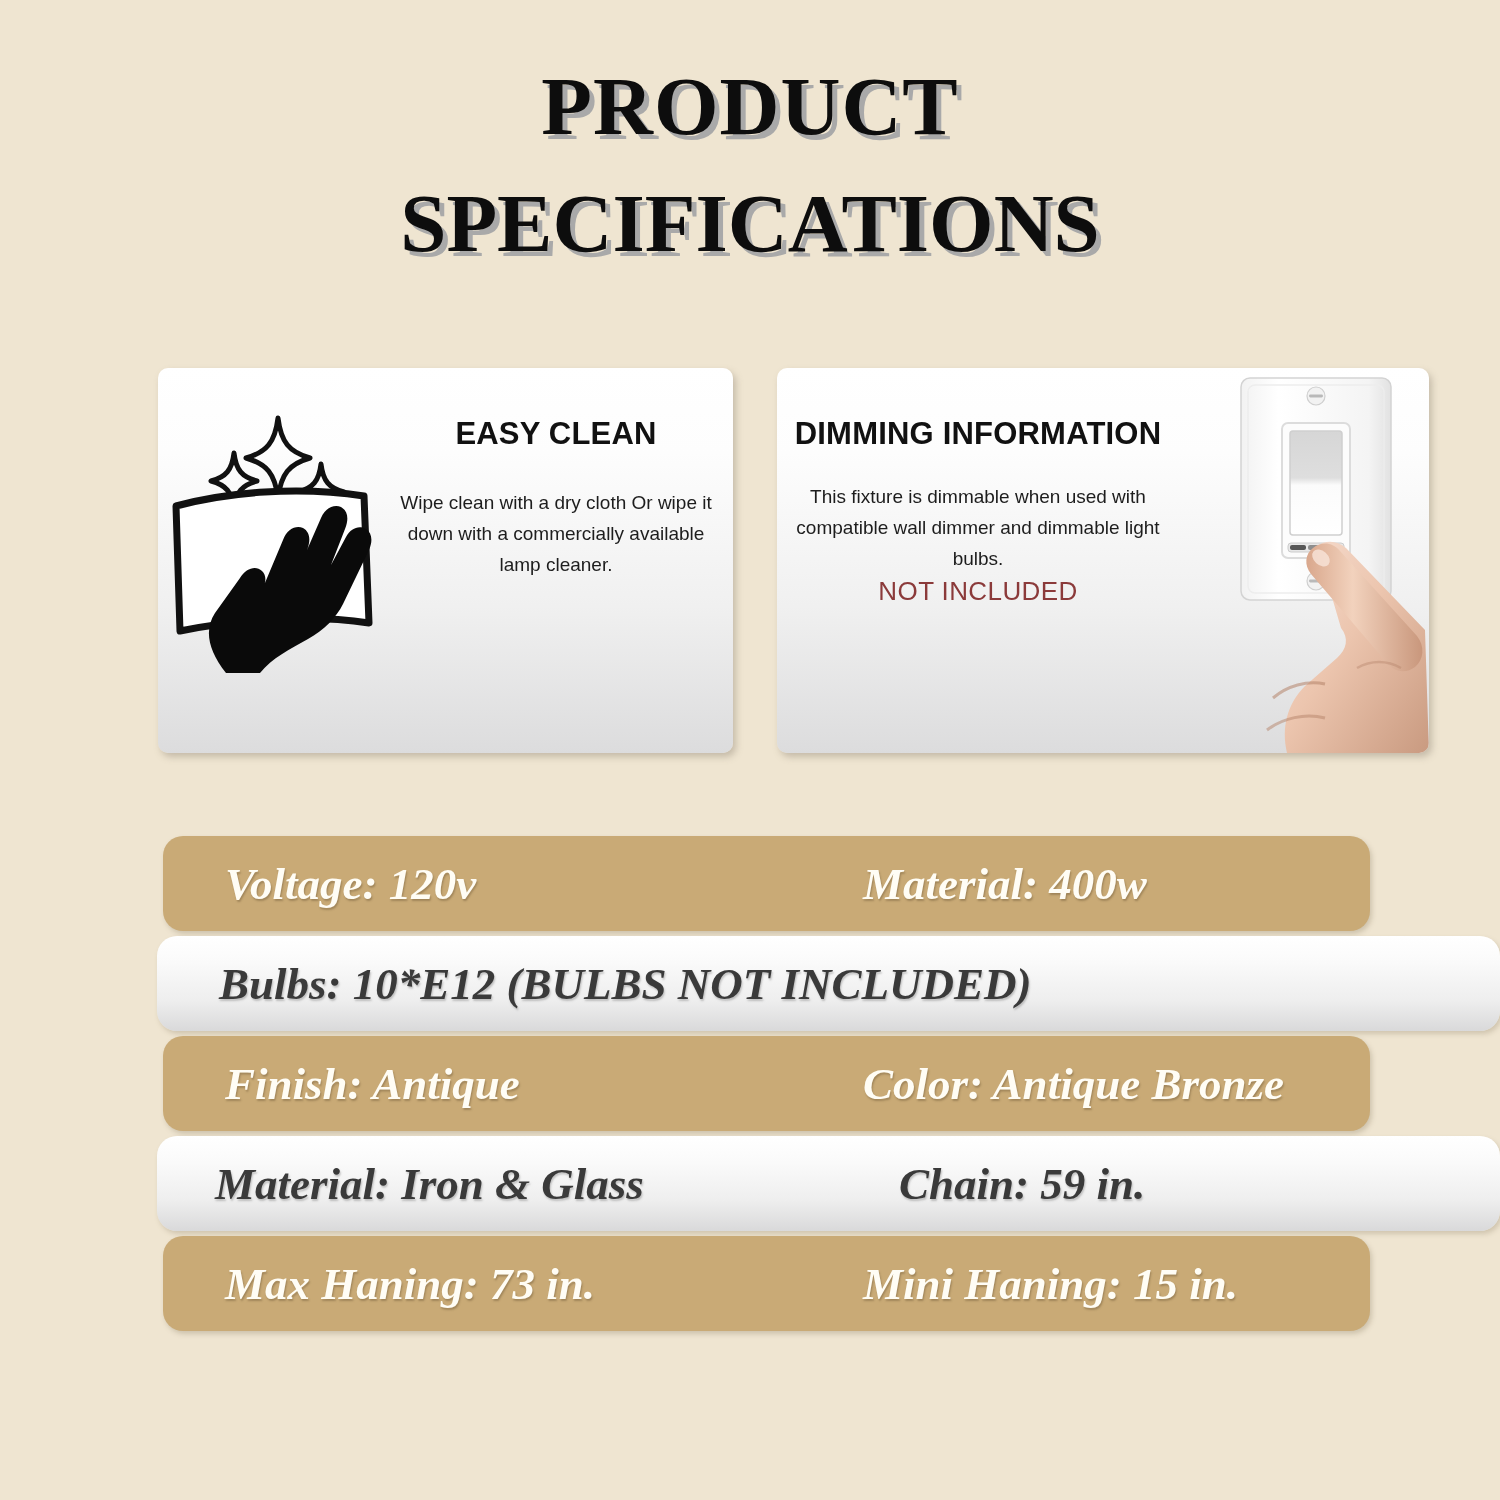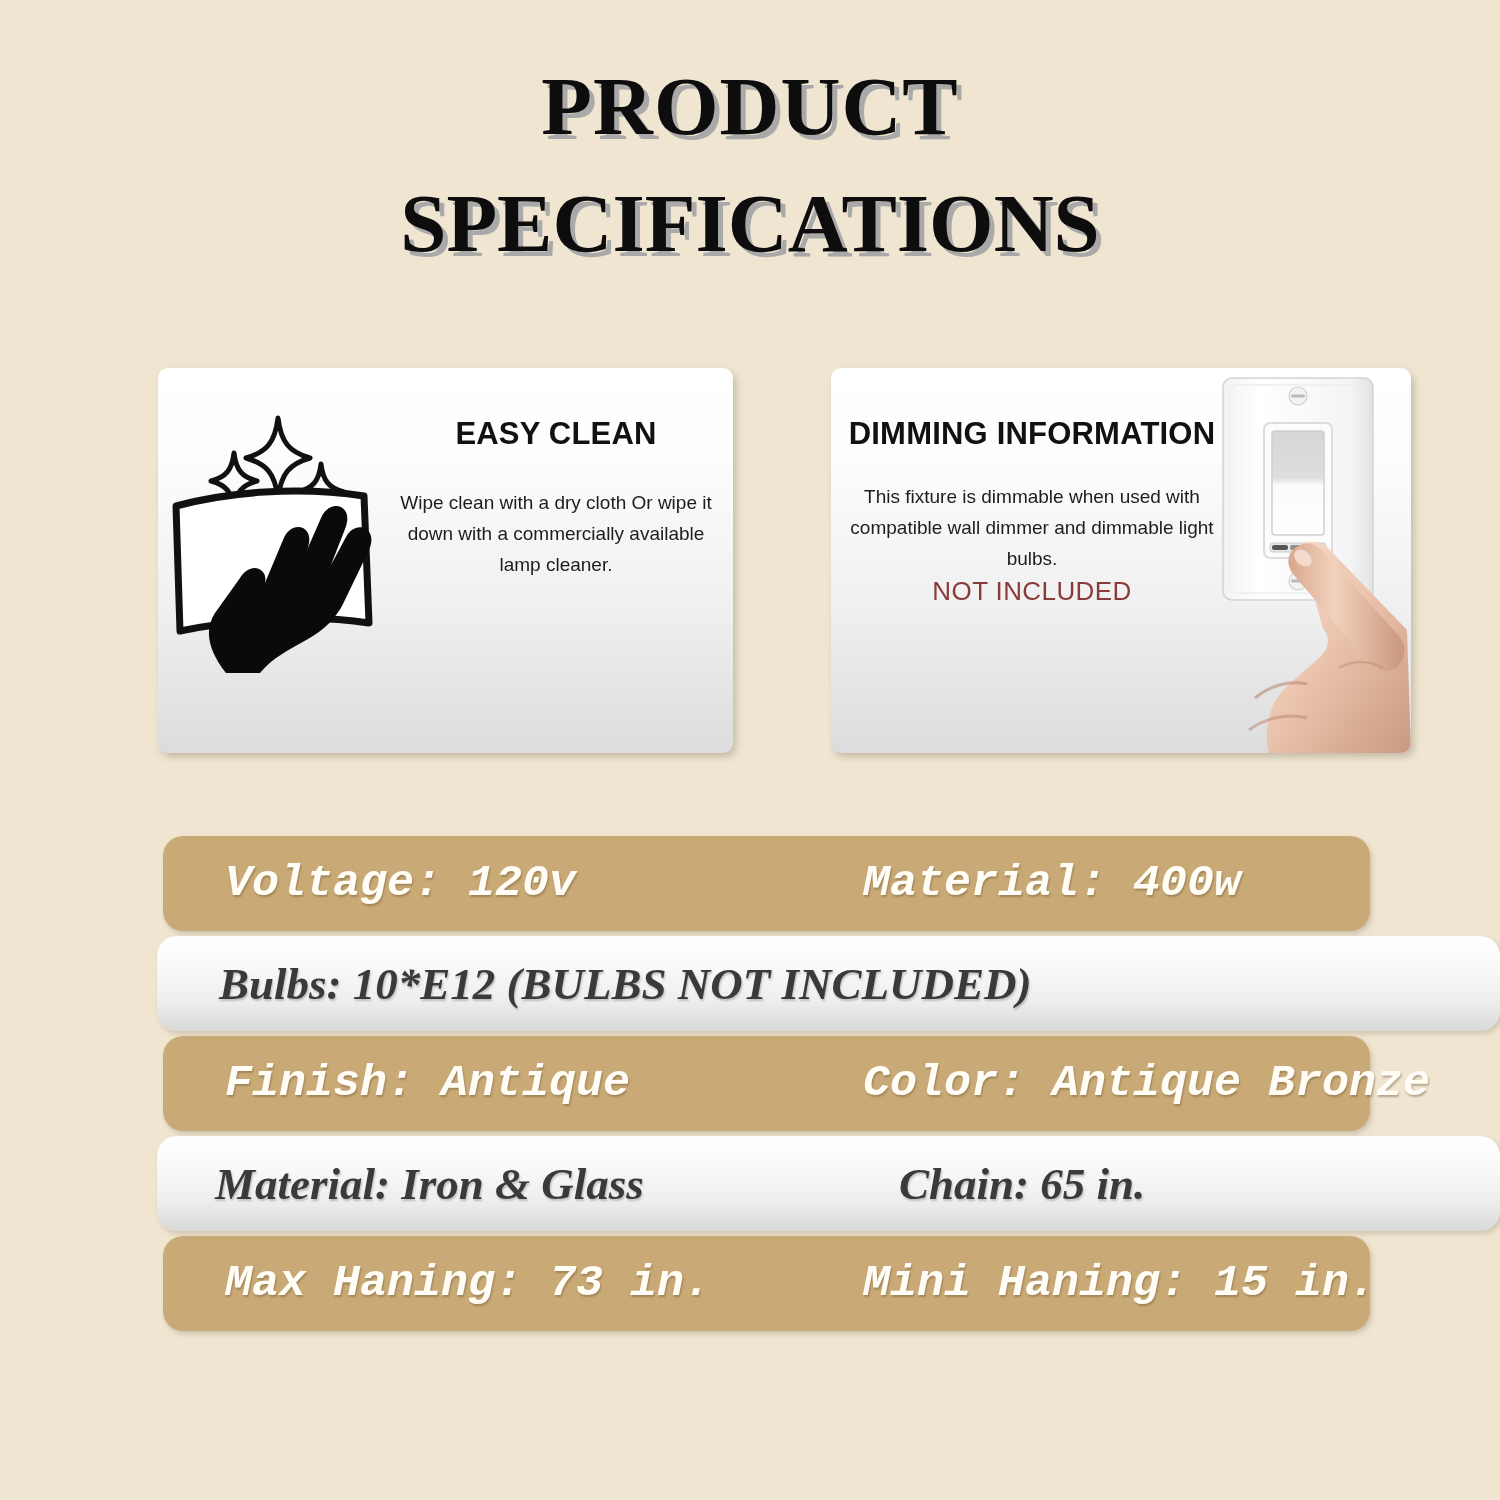--- a/index.html
+++ b/index.html
@@ -47,21 +47,21 @@
   .card {
     position: absolute;
     top: 0;
     height: 385px;
     background: linear-gradient(to bottom, #ffffff 0%, #fdfdfd 22%, #f0f0f0 62%, #dcdcdd 100%);
     border-radius: 10px;
     box-shadow: 3px 4px 7px rgba(120,110,95,0.35);
     overflow: hidden;
   }
   .card.easy  { left: 0px;   width: 575px; }
-  .card.dim   { left: 673px; width: 580px; }
+  .card.dim   { left: 619px; width: 652px; }
 
   .card-head {
     font-family: "Liberation Sans", sans-serif;
     font-size: 31px;
     font-weight: bold;
     color: #111;
     letter-spacing: 0.2px;
     text-align: center;
   }
   .card-body {
@@ -144,21 +144,20 @@
     font-family: "Liberation Serif", serif;
     font-weight: bold;
     font-style: italic;
     font-size: 45px;
     letter-spacing: 0px;
     white-space: nowrap;
   }
   .spec-row.tan .spec-cell {
     color: #FFFDF5;
     text-shadow: 1px 2px 2px rgba(110,88,55,0.45);
-    font-family: Liberation Mono, monospace;
   }
   .spec-row.white .spec-cell {
     color: #3a3a3a;
     text-shadow: 1px 2px 2px rgba(150,150,150,0.55);
   }
   .spec-row .c-left  { position: absolute; left: 62px; }
   .spec-row .c-right { position: absolute; left: 700px; }
   .spec-row .c-full  { position: absolute; left: 55px; }
   .spec-row.white .c-left  { left: 58px; }
   .spec-row.white .c-right { left: 742px; }
@@ -275,21 +274,21 @@
     <span class="spec-cell c-full">Bulbs: 10*E12 (BULBS NOT INCLUDED)</span>
   </div>
 
   <div class="spec-row tan">
     <span class="spec-cell c-right">Color: Antique Bronze</span>
     <span class="spec-cell c-left">Finish: Antique</span>
   </div>
 
   <div class="spec-row white">
     <span class="spec-cell c-left">Material: Iron &amp; Glass</span>
-    <span class="spec-cell c-right">Chain: 65 in.</span>
+    <span class="spec-cell c-right">Chain: 59 in.</span>
   </div>
 
   <div class="spec-row tan">
     <span class="spec-cell c-left">Max Haning: 73 in.</span>
     <span class="spec-cell c-right">Mini Haning: 15 in.</span>
   </div>
 
 
 </div>
 

